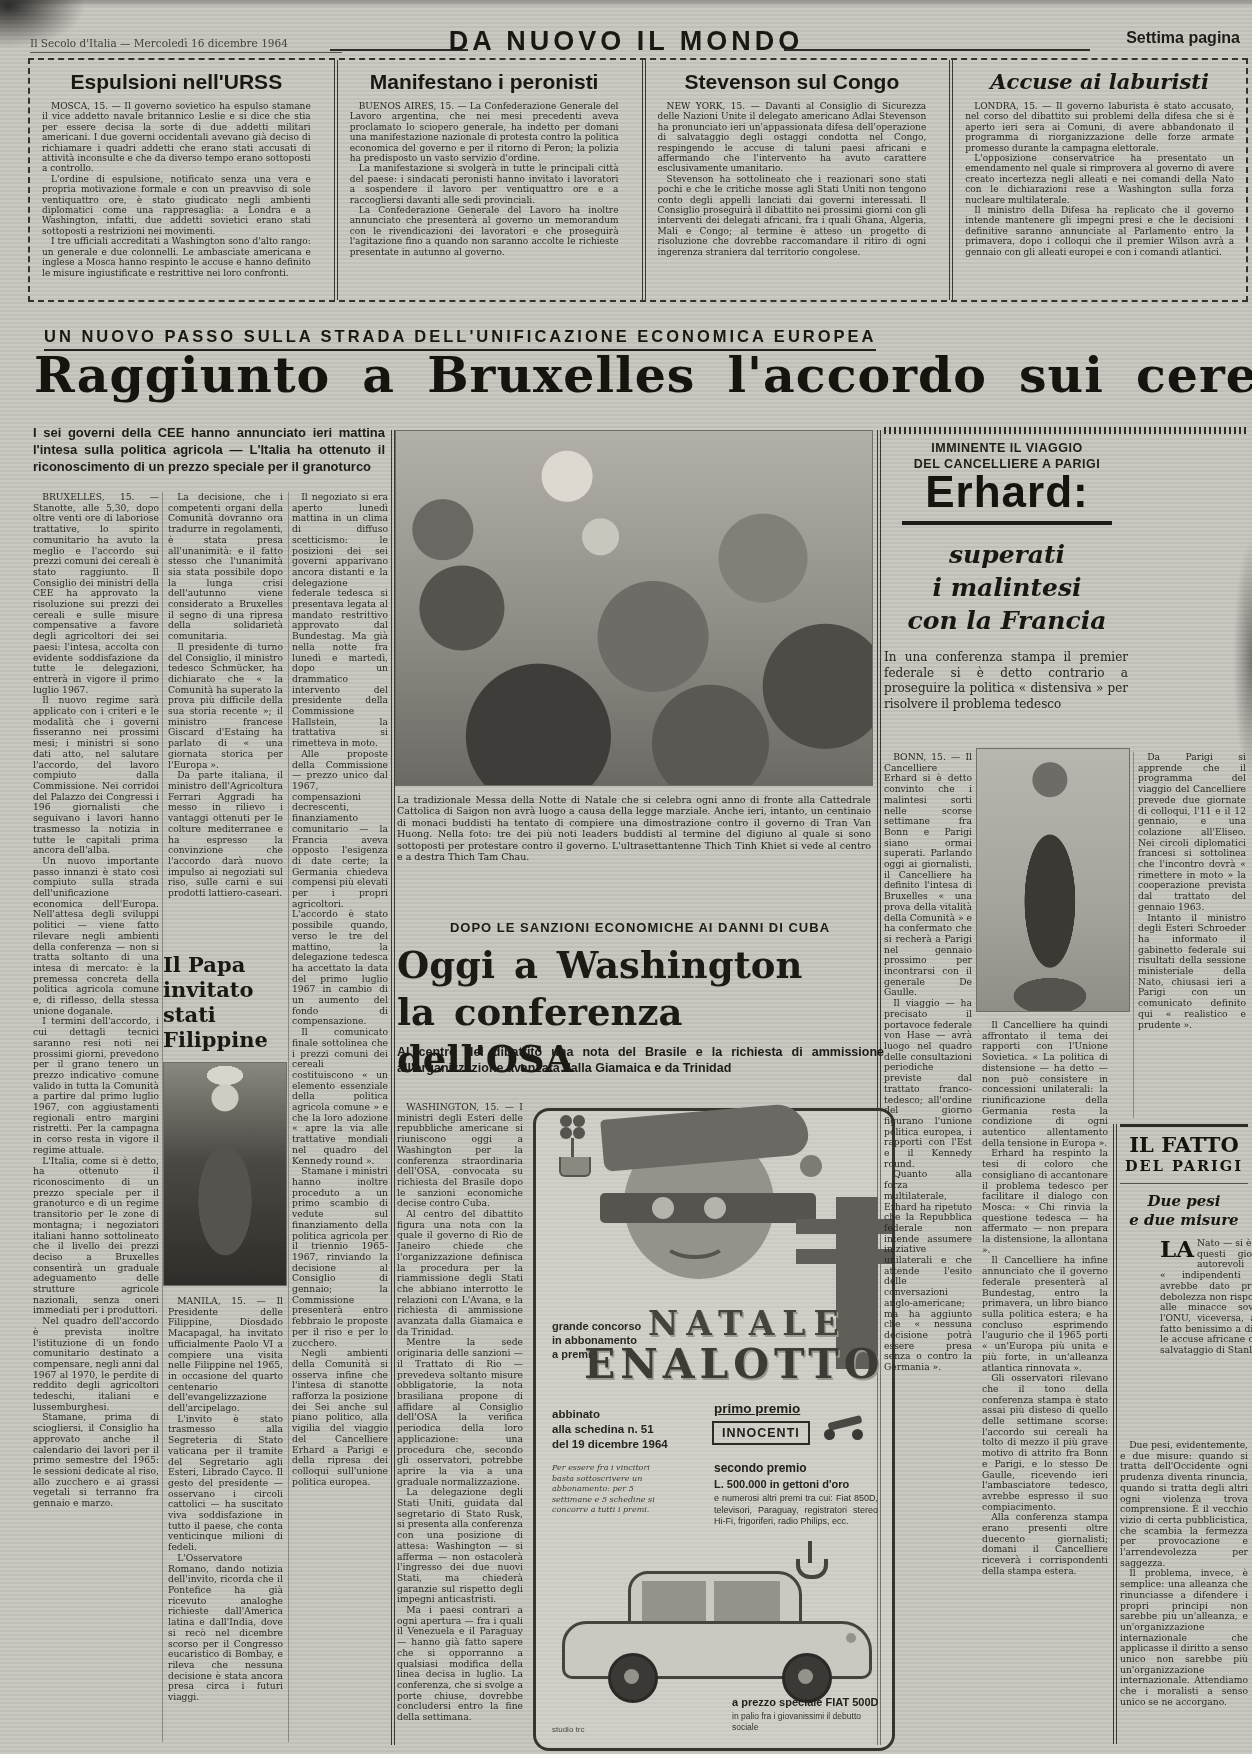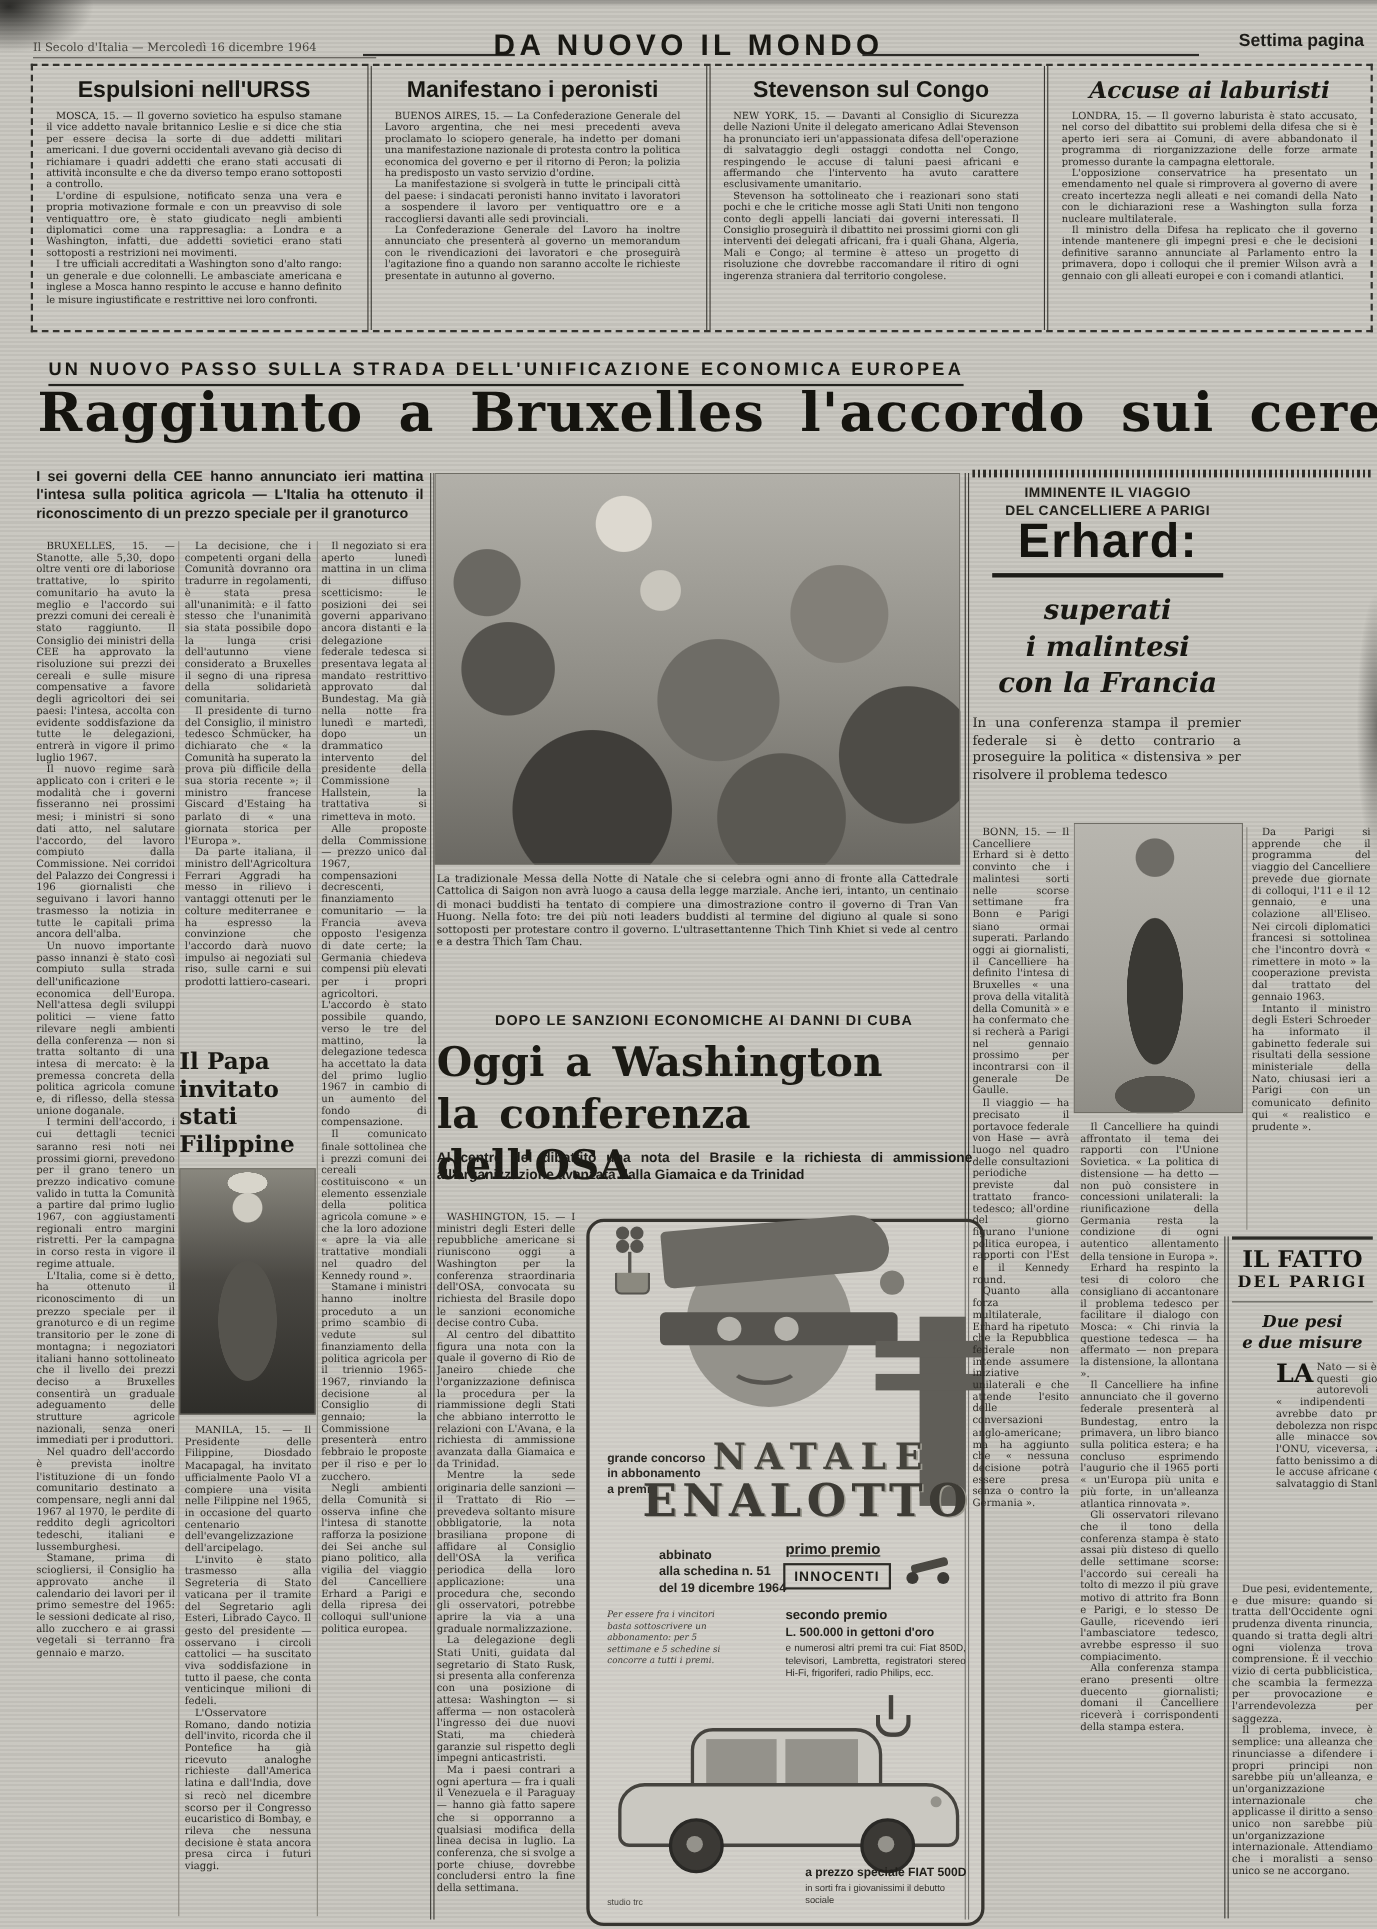--- a/index.html
+++ b/index.html
@@ -54,21 +54,21 @@
   .fatto-t1{font:700 21px/24px "DejaVu Serif",serif;color:#15140f;}
   .fatto-t2{font:700 14.5px/18px "DejaVu Serif",serif;letter-spacing:2px;color:#15140f;}
   .fatto-sub{font:700 italic 15px/19px "DejaVu Serif",serif;text-align:center;white-space:pre-line;color:#181712;}
   .dropcap{float:left;font:700 23px/22px "DejaVu Serif",serif;margin:0 3px 0 0;color:#15140f;}
 
   .ad{border:3px solid #36342f;border-radius:16px;background:rgba(226,224,217,.35);}
   .ad .abs{position:absolute;}
   .ad-promo{font:700 11px/14px "Liberation Sans",sans-serif;color:#2a2823;}
   .ad-natale{font:700 33px/34px "DejaVu Serif",serif;letter-spacing:8px;color:#45433c;text-shadow:1.5px 1.5px 0 #9b998f;}
   .ad-enalotto{font:700 41px/42px "DejaVu Serif",serif;letter-spacing:5px;color:#3d3b35;text-shadow:1.5px 1.5px 0 #9b998f;}
-  .ad-abbinato{font:700 11.5px/15px "Liberation Sans",sans-serif;white-space:pre-line;color:#26241f;margin-left:47px;}
+  .ad-abbinato{font:700 11.5px/15px "Liberation Sans",sans-serif;white-space:pre-line;color:#26241f;}
   .ad-primo{font:700 13.5px/16px "Liberation Sans",sans-serif;color:#21201b;}
   .ad-brand{border:2px solid #2c2b26;padding:3px 8px;font:700 12.5px/14px "Liberation Sans",sans-serif;letter-spacing:1px;display:inline-block;color:#1d1c18;}
   .ad-secondo{font:700 12px/15px "Liberation Sans",sans-serif;color:#21201b;}
   .ad-amount{font:700 11px/14px "Liberation Sans",sans-serif;color:#26241f;}
   .ad-detail{font:9px/11.5px "Liberation Sans",sans-serif;text-align:justify;color:#2d2b26;}
   .ad-small{font:italic 8px/10.5px "DejaVu Serif",serif;color:#3a3833;}
   .ad-foot-b{font:700 11px/13px "Liberation Sans",sans-serif;color:#21201b;}
   .ad-foot-s{font:8.5px/10.5px "Liberation Sans",sans-serif;color:#33312c;}
   .ad-studio{font:8px/10px "Liberation Sans",sans-serif;color:#4a4842;}
 </style>
@@ -206,39 +206,39 @@
     <div class="abs" style="left:176px;top:310px;">
       <span class="ad-brand">INNOCENTI</span>
     </div>
     <div>
       <div class="abs" style="left:292px;top:308px;width:34px;height:8px;background:#4a4842;transform:rotate(-14deg);border-radius:3px;"></div>
       <div class="abs" style="left:288px;top:318px;width:11px;height:11px;border-radius:50%;background:#3b3935;"></div>
       <div class="abs" style="left:316px;top:318px;width:11px;height:11px;border-radius:50%;background:#3b3935;"></div>
     </div>
     <div class="abs ad-secondo" style="left:178px;top:350px;">secondo premio</div>
     <div class="abs ad-amount" style="left:178px;top:366px;">L. 500.000 in gettoni d'oro</div>
-    <div class="abs ad-detail" style="left:178px;top:382px;width:164px;">e numerosi altri premi tra cui: Fiat 850D, televisori, Lambretta, registratori stereo Hi-Fi, frigoriferi, radio Philips, ecc.</div>
+    <div class="abs ad-detail" style="left:178px;top:382px;width:164px;">e numerosi altri premi tra cui: Fiat 850D, televisori, Paraguay, registratori stereo Hi-Fi, frigoriferi, radio Philips, ecc.</div>
     <div class="abs ad-small" style="left:16px;top:352px;width:104px;">Per essere fra i vincitori basta sottoscrivere un abbonamento: per 5 settimane e 5 schedine si concorre a tutti i premi.</div>
 
     <div class="abs" style="left:14px;top:430px;width:330px;height:175px;">
       <div class="abs" style="left:258px;top:0;width:4px;height:22px;background:#45433e;"></div>
       <div class="abs" style="left:246px;top:18px;width:24px;height:16px;border:4px solid #45433e;border-top:none;border-radius:0 0 14px 14px;"></div>
       <div class="abs" style="left:78px;top:30px;width:168px;height:56px;background:#cac8c1;border:3px solid #45433e;border-radius:20px 24px 0 0;"></div>
       <div class="abs" style="left:92px;top:40px;width:64px;height:40px;background:#94928b;"></div>
       <div class="abs" style="left:164px;top:40px;width:66px;height:40px;background:#94928b;"></div>
       <div class="abs" style="left:12px;top:80px;width:304px;height:52px;background:#cac8c1;border:3px solid #45433e;border-radius:24px 30px 10px 10px;"></div>
       <div class="abs" style="left:296px;top:92px;width:10px;height:10px;border-radius:50%;background:#94928b;"></div>
       <div class="abs" style="left:58px;top:112px;width:44px;height:44px;border-radius:50%;background:#3b3935;border:3px solid #2a2926;"></div>
       <div class="abs" style="left:74px;top:128px;width:15px;height:15px;border-radius:50%;background:#94928b;"></div>
       <div class="abs" style="left:232px;top:112px;width:44px;height:44px;border-radius:50%;background:#3b3935;border:3px solid #2a2926;"></div>
       <div class="abs" style="left:248px;top:128px;width:15px;height:15px;border-radius:50%;background:#94928b;"></div>
     </div>
 
     <div class="abs ad-foot-b" style="left:196px;top:585px;">a prezzo speciale FIAT 500D</div>
-    <div class="abs ad-foot-s" style="left:196px;top:600px;width:150px;">in sorti fra i giovanissimi il debutto sociale</div>
+    <div class="abs ad-foot-s" style="left:196px;top:600px;width:150px;">in palio fra i giovanissimi il debutto sociale</div>
     <div class="abs ad-studio" style="left:16px;top:614px;">studio trc</div>
   </div>
 
   <div class="abs" style="left:884px;top:427px;width:362px;height:7px;
       background:repeating-linear-gradient(90deg,#2e2d28 0 2px, rgba(0,0,0,0) 2px 5px);"></div>
   <div class="abs erh-kicker" style="left:884px;top:440px;width:246px;">IMMINENTE IL VIAGGIO
 DEL CANCELLIERE A PARIGI</div>
   <div class="abs erh-head" style="left:884px;top:468px;width:246px;">Erhard:</div>
   <div class="abs" style="left:902px;top:521px;width:210px;height:4px;background:#1d1c18;"></div>
   <div class="abs erh-sub" style="left:884px;top:538px;width:246px;">superati

